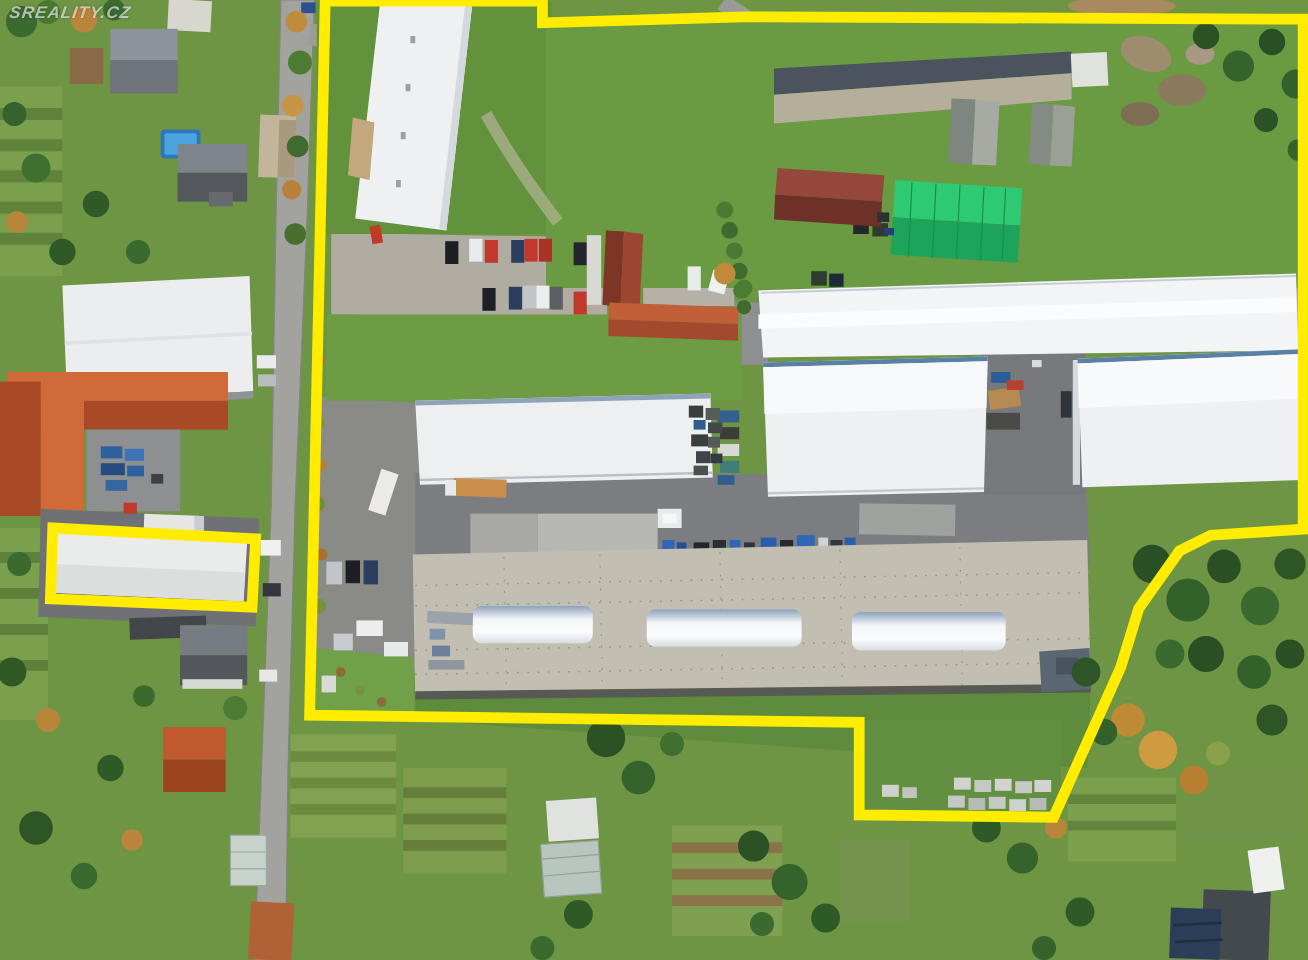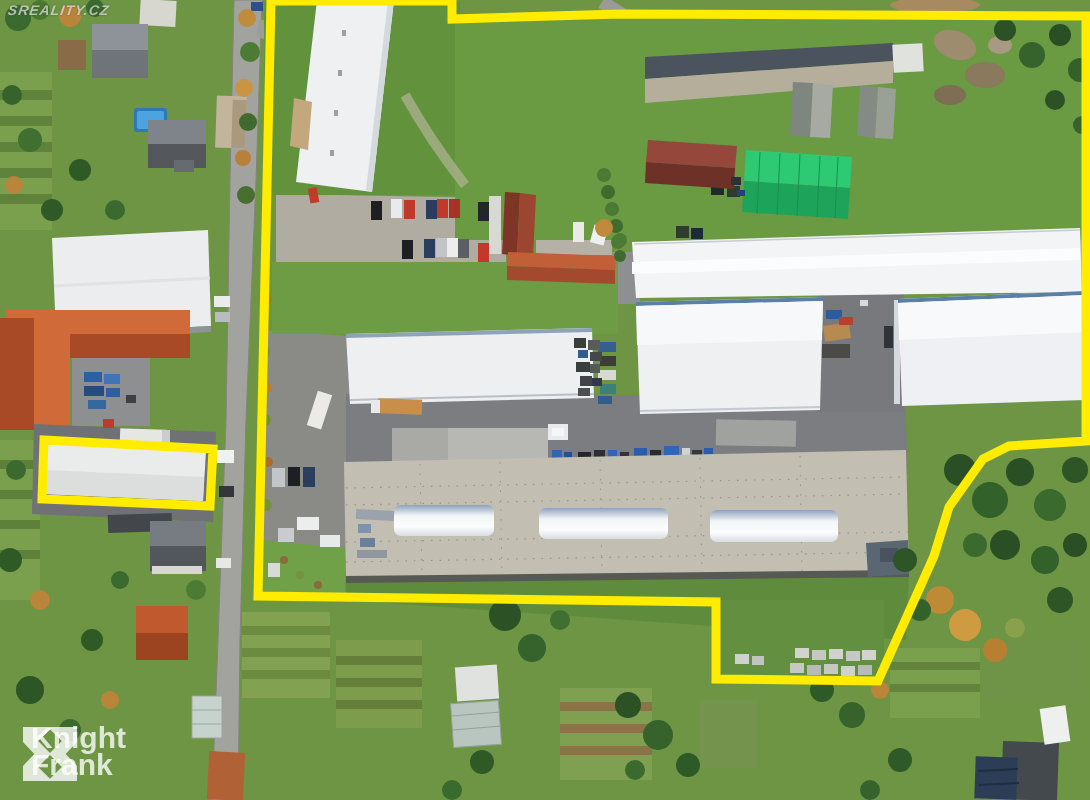--- a/index.html
+++ b/index.html
@@ -494,26 +494,13 @@
   <g>
     <path d="M271,1 L452,1 L452,19 L620,14 L1086,16 L1086,441 L1009,446 L983,459 L949,507 L934,556 L878,681 L716,679 L716,602 L258,596 Z" fill="none" stroke="#ffec00" stroke-width="9" stroke-linejoin="miter"></path>
     <path d="M44,440 L213,449 L210,506 L42,499 Z" fill="none" stroke="#ffec00" stroke-width="9" stroke-linejoin="miter"></path>
   </g>
 </svg>
 
 <div class="watermark">
   <span>Sreality.cz</span>
 </div>
 
-<div class="kf-logo">
-  <svg class="kf-icon" viewBox="0 0 100 100">
-    <path fill="rgba(255,255,255,0.78)" fill-rule="evenodd" d="M0,0 H100 V100 H0 Z
-             M50,4 L72,26 L50,48 L28,26 Z
-             M50,52 L72,74 L50,96 L28,74 Z
-             M0,28 L21,50 L0,72 Z
-             M100,28 L79,50 L100,72 Z"></path>
-  </svg>
-  <div class="kf-text">
-    <div>Knight</div>
-    <div>Frank</div>
-  </div>
 </div>
-</div>
 
 </body></html>

